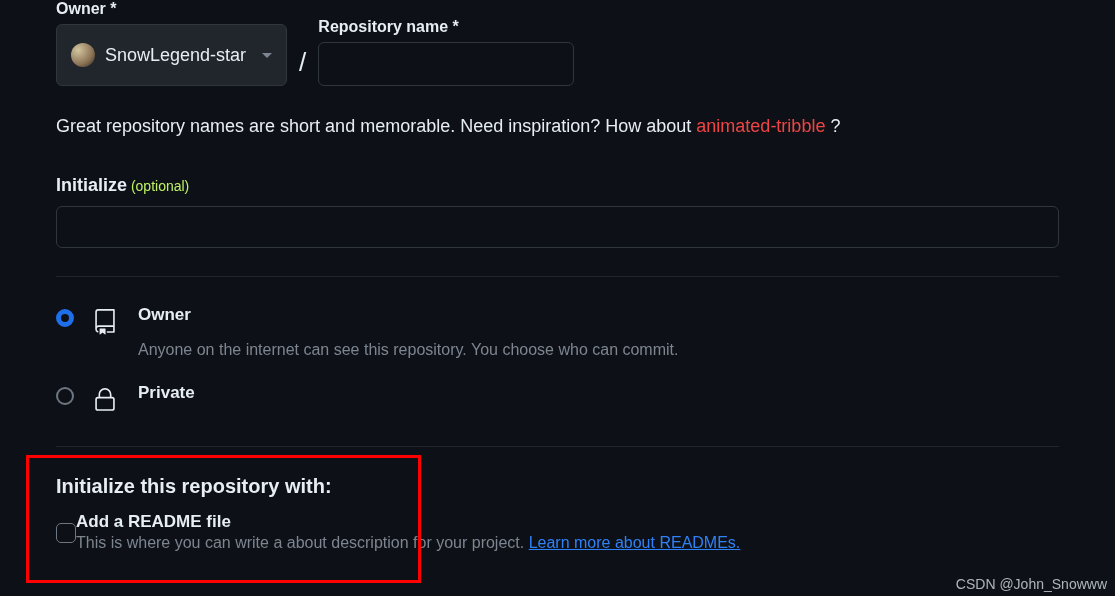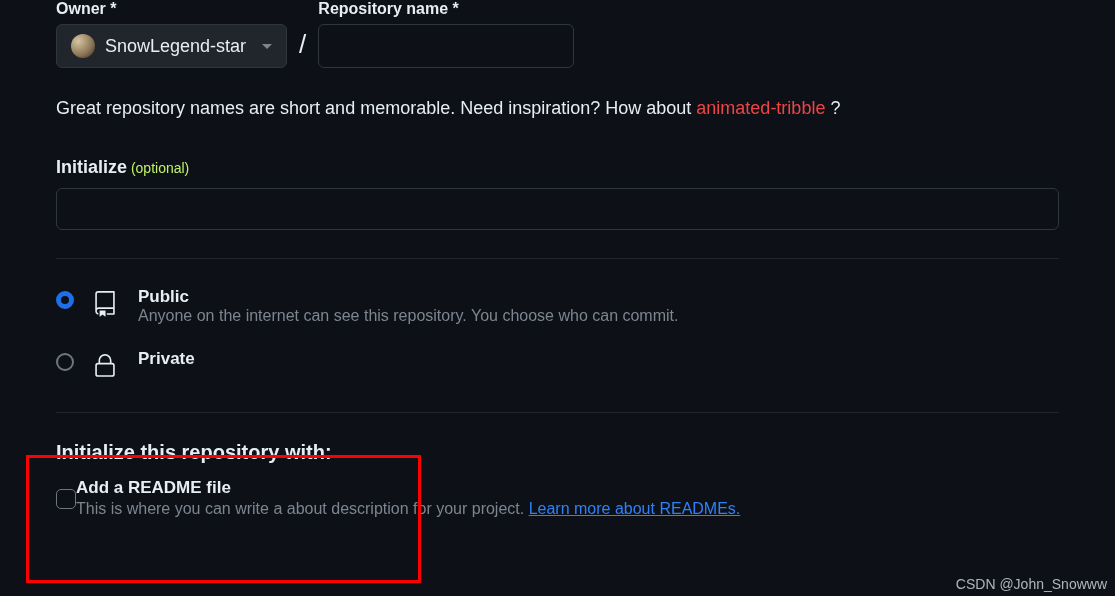--- a/index.html
+++ b/index.html
@@ -18,21 +18,21 @@
     .field-group { display: flex; flex-direction: column; gap: 6px; }
     .label { font-size: 16px; font-weight: 600; color: #e6edf3; }
     .owner-select {
       background: #21262d;
       border: 1px solid #30363d;
       border-radius: 6px;
       padding: 6px 14px;
       display: flex;
       align-items: center;
       gap: 10px;
-      height: 44px;
+      height: 62px;
       cursor: pointer;
     }
     .avatar {
       width: 24px; height: 24px;
       border-radius: 50%;
       background: radial-gradient(circle at 30% 30%, #d4c5a0, #8b7355 60%, #2a2520);
       flex-shrink: 0;
     }
     .owner-name { font-size: 18px; color: #e6edf3; }
     .chevron {
@@ -88,21 +88,21 @@
       cursor: pointer;
       position: relative;
     }
     .radio.selected {
       border-color: #1f6feb;
       border-width: 5px;
     }
     .vis-icon { width: 28px; flex-shrink: 0; margin-top: 2px; }
     .vis-text { flex: 1; }
     .vis-title { font-size: 17px; font-weight: 600; }
-    .vis-desc { font-size: 16px; color: #7d8590; margin-top: 0; }
+    .vis-desc { font-size: 16px; color: #7d8590; margin-top: 16px; }
     .init-section { margin-top: 0; }
     .init-heading { font-size: 20px; font-weight: 700; }
     .checkbox-row {
       display: flex;
       align-items: center;
       gap: 0;
       margin-top: 14px;
     }
     .checkbox {
       width: 20px; height: 20px;
@@ -164,21 +164,21 @@
 
   <div class="visibility-row">
     <div class="radio selected"></div>
     <div class="vis-icon">
       <svg viewBox="0 0 24 24" width="26" height="30">
           <path d="M3 2.75A2.75 2.75 0 0 1 5.75 0h14.5a.75.75 0 0 1 .75.75v20.5a.75.75 0 0 1-.75.75h-6a.75.75 0 0 1 0-1.5h5.25v-4H6A1.5 1.5 0 0 0 4.5 18v.75c0 .716.43 1.334 1.05 1.605a.75.75 0 0 1-.6 1.374A3.251 3.251 0 0 1 3 18.75ZM19.5 1.5H5.75c-.69 0-1.25.56-1.25 1.25v12.651A2.989 2.989 0 0 1 6 15h13.5Z"></path>
           <path d="M7 18.25a.25.25 0 0 1 .25-.25h5a.25.25 0 0 1 .25.25v5.01a.25.25 0 0 1-.397.201l-2.206-1.604a.25.25 0 0 0-.294 0L7.397 23.46a.25.25 0 0 1-.397-.2Z"></path>
         </svg>
     </div>
     <div class="vis-text">
-      <div class="vis-title">Public</div>
+      <div class="vis-title">Owner</div>
       <div class="vis-desc">Anyone on the internet can see this repository. You choose who can commit.</div>
     </div>
   </div>
 
   <div class="visibility-row">
     <div class="radio"></div>
     <div class="vis-icon">
       <svg viewBox="0 0 24 24" width="26" height="30">
           <path d="M6 9V7.25C6 3.845 8.503 1 12 1s6 2.845 6 6.25V9h.5a2.5 2.5 0 0 1 2.5 2.5v8a2.5 2.5 0 0 1-2.5 2.5h-13A2.5 2.5 0 0 1 3 19.5v-8A2.5 2.5 0 0 1 5.5 9Zm-1.5 2.5v8a1 1 0 0 0 1 1h13a1 1 0 0 0 1-1v-8a1 1 0 0 0-1-1h-13a1 1 0 0 0-1 1Zm3-4.25V9h9V7.25c0-2.67-1.922-4.75-4.5-4.75-2.578 0-4.5 2.08-4.5 4.75Z"></path>
         </svg>

